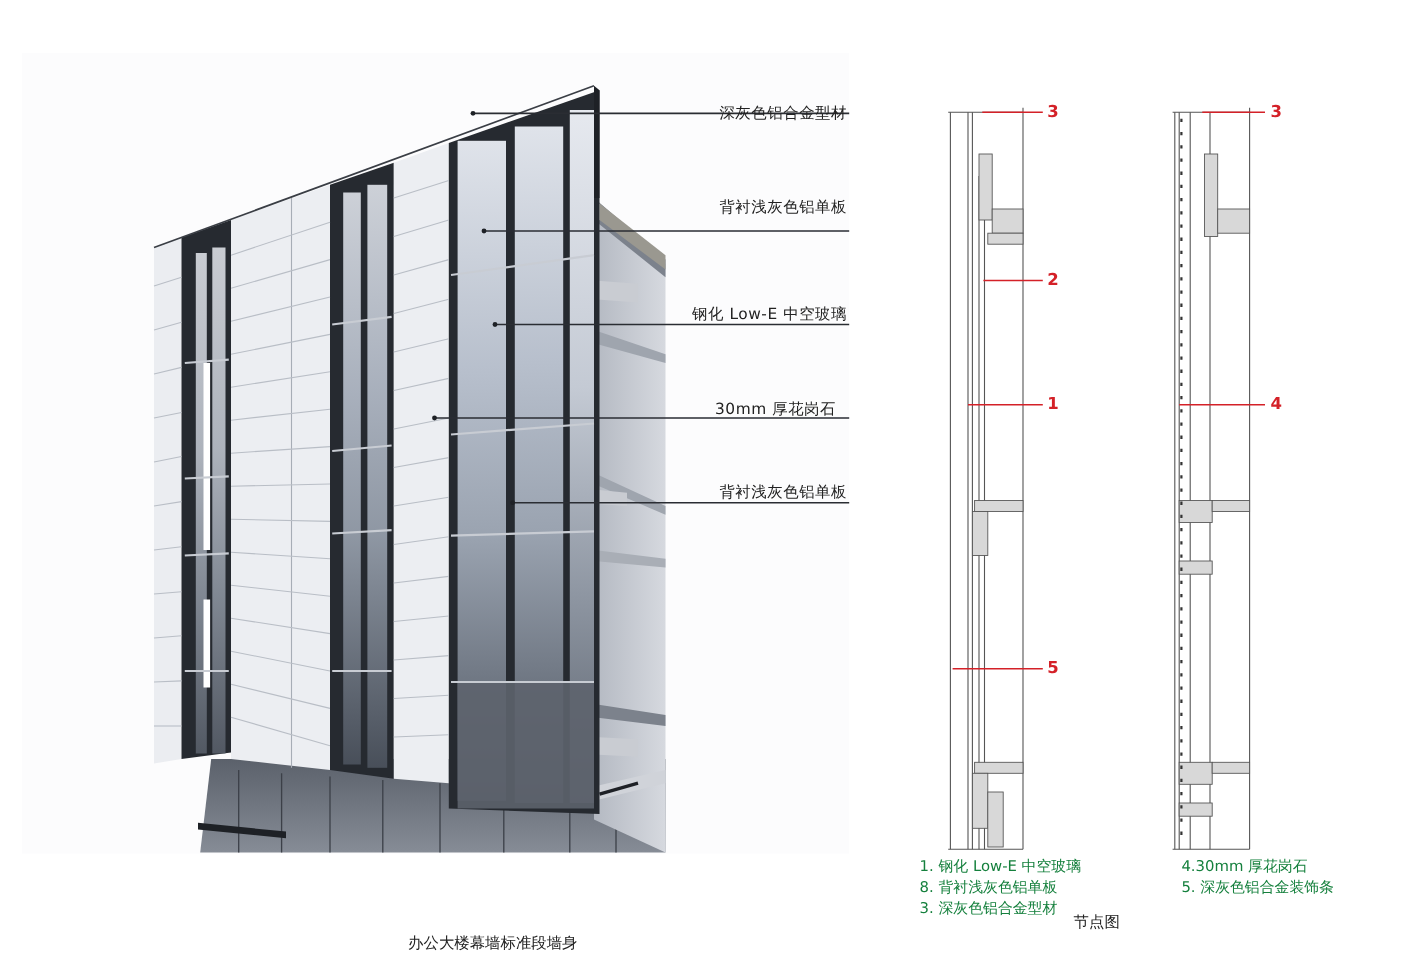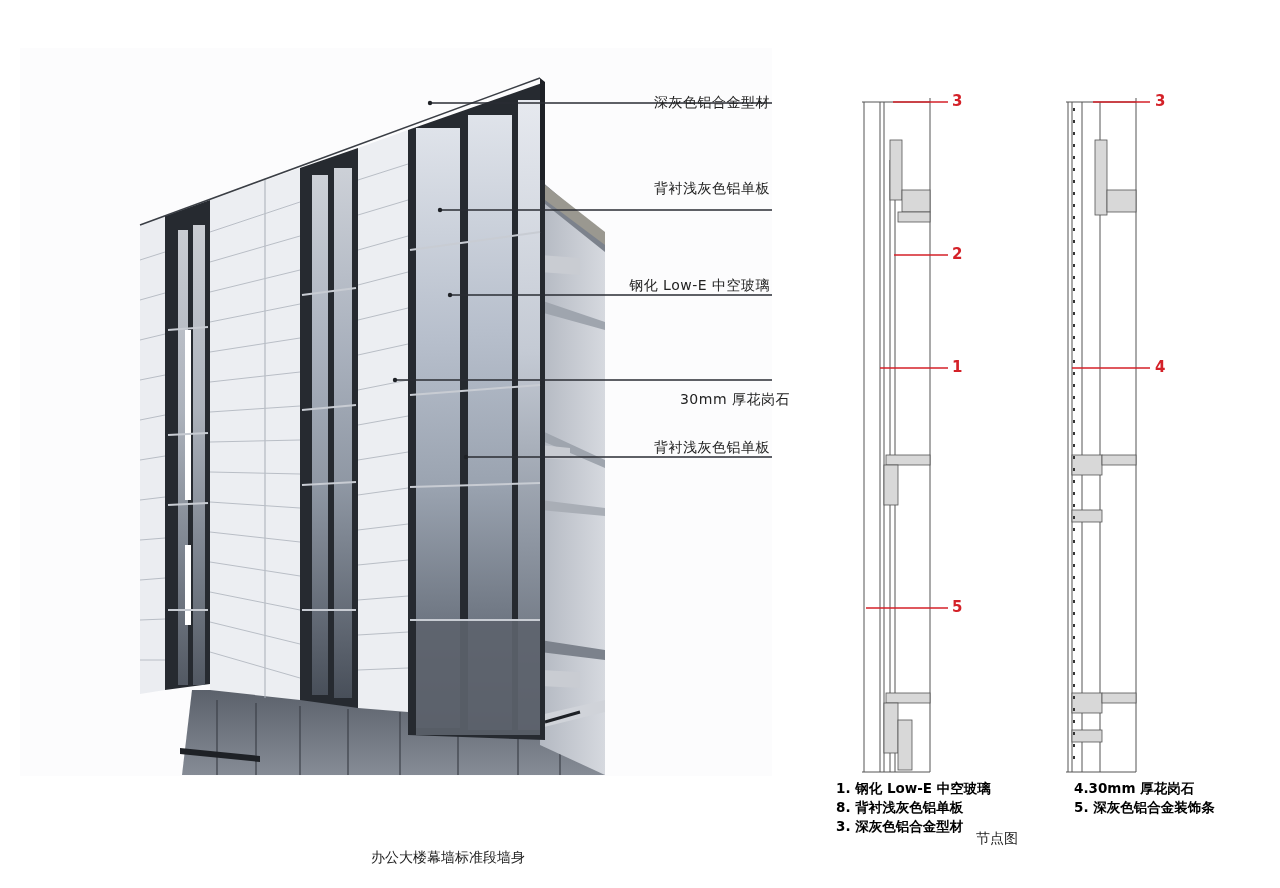--- a/index.html
+++ b/index.html
@@ -7,21 +7,21 @@
     width: 1280px; height: 888px; background: #ffffff; position: relative; overflow: hidden;
     font-family: "DejaVu Sans", "Liberation Sans", sans-serif;
   }
   .abs { position: absolute; }
   .render-panel { left: 20px; top: 48px; width: 752px; height: 728px; background: #fcfcfd; }
   .callout-label {
     position: absolute; font-size: 14px; color: #222; white-space: nowrap; text-align: left;
     letter-spacing: 0.5px;
   }
   .caption { font-size: 14px; color: #222; white-space: nowrap; }
-  .legend-line { font-size: 13.5px; color: #000000; white-space: nowrap; line-height: 19px; font-weight: bold; }
+  .legend-line { font-size: 13.5px; color: #15803d; white-space: nowrap; line-height: 19px; font-weight: normal; }
   .num { font-size: 15px; color: #d42128; font-weight: bold; }
   svg { position: absolute; left: 0; top: 0; }
 </style>
 </head>
 <body>
 
 <div class="abs render-panel"></div>
 
 <svg width="1280" height="888">
   <defs>
@@ -223,21 +223,21 @@
     <line x1="880" y1="368" x2="948" y2="368"></line>
     <line x1="866" y1="608" x2="948" y2="608"></line>
     <line x1="1093" y1="102" x2="1150" y2="102"></line>
     <line x1="1072" y1="368" x2="1150" y2="368"></line>
   </g>
 </svg>
 
 <div class="callout-label" style="right:510px; top:94px;">深灰色铝合金型材</div>
 <div class="callout-label" style="right:510px; top:180px;">背衬浅灰色铝单板</div>
 <div class="callout-label" style="right:510px; top:277px;">钢化 Low-E 中空玻璃</div>
-<div class="callout-label" style="right:490px; top:363px;margin-top:28px;">30mm 厚花岗石</div>
+<div class="callout-label" style="right:520px; top:363px;">30mm 厚花岗石</div>
 <div class="callout-label" style="right:510px; top:439px;">背衬浅灰色铝单板</div>
 
 <div class="abs num" style="left:952px; top:92px;">3</div>
 <div class="abs num" style="left:952px; top:245px;">2</div>
 <div class="abs num" style="left:952px; top:358px;">1</div>
 <div class="abs num" style="left:952px; top:598px;">5</div>
 <div class="abs num" style="left:1155px; top:92px;">3</div>
 <div class="abs num" style="left:1155px; top:358px;">4</div>
 
 <div class="abs" style="left:836px; top:779px;">

